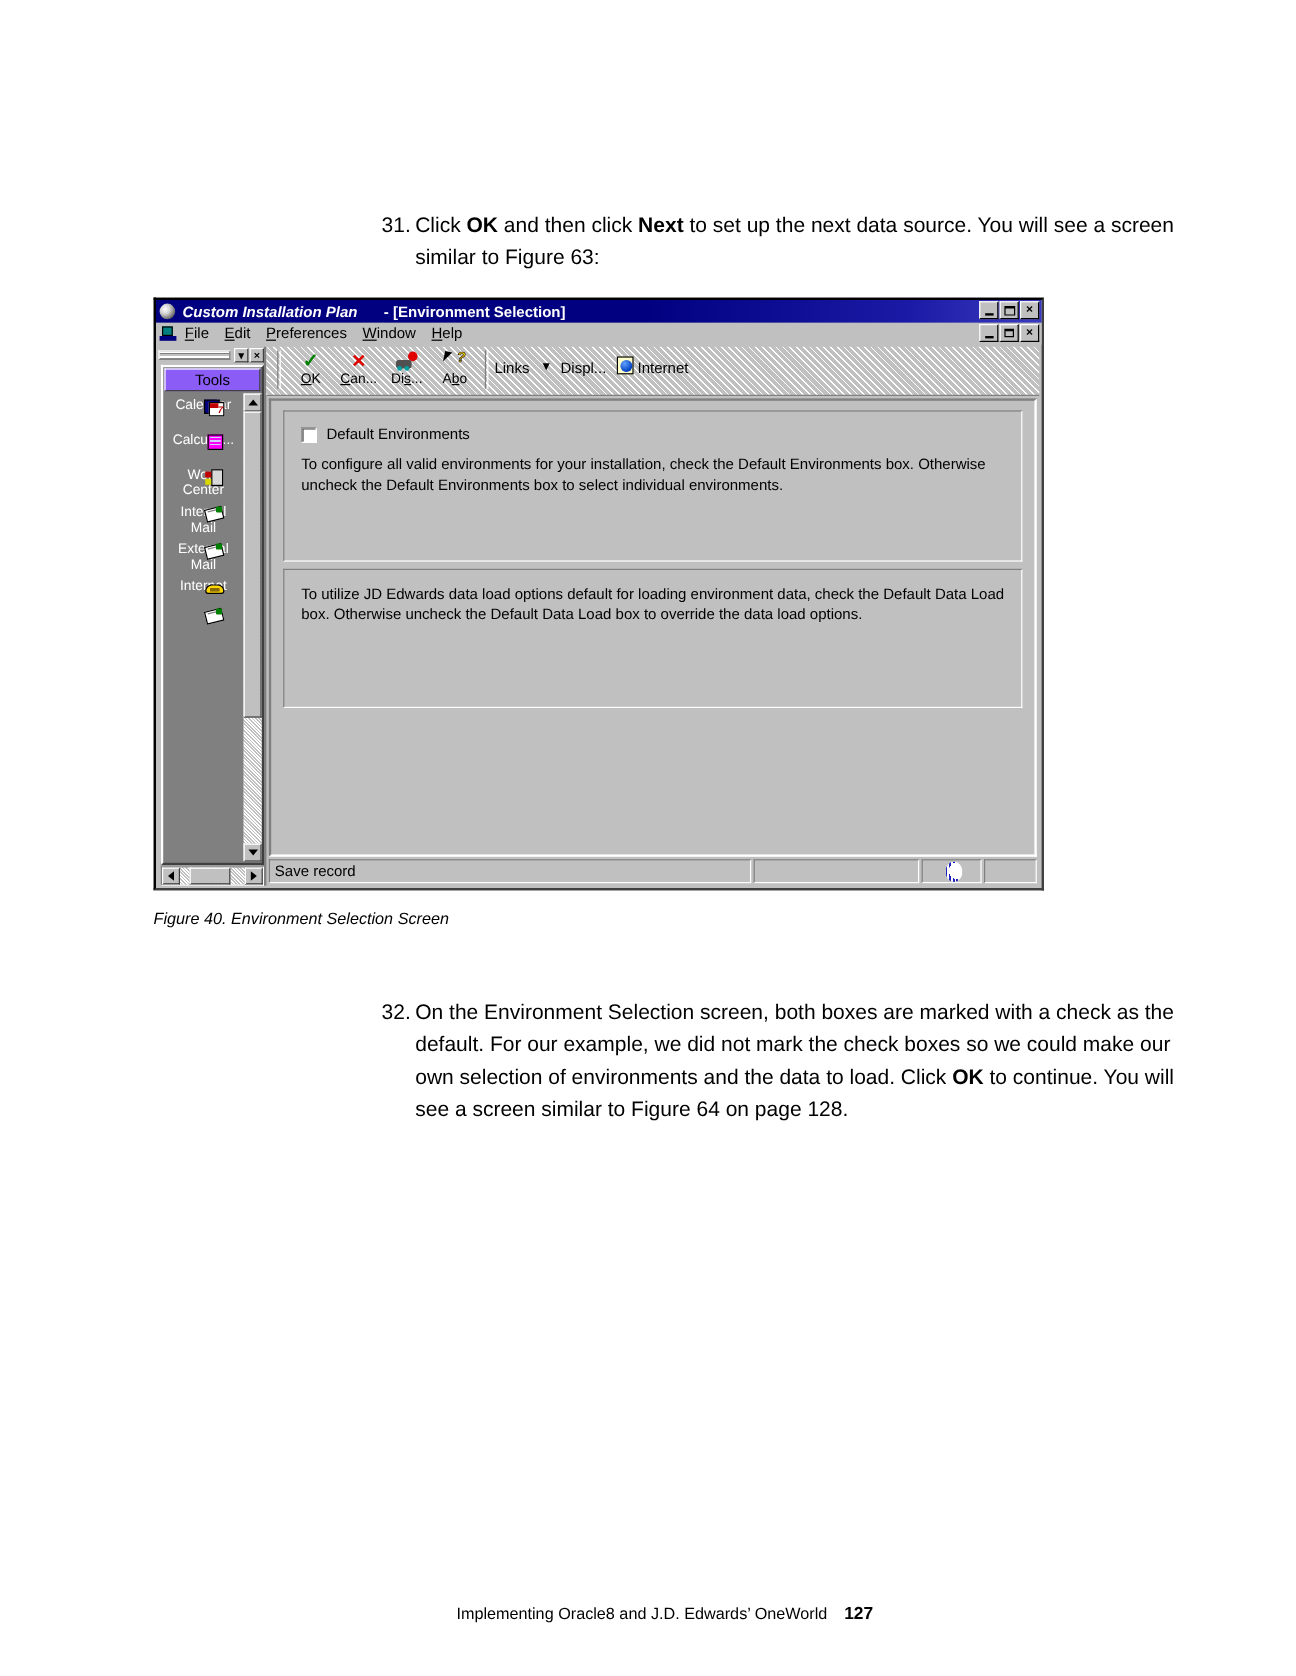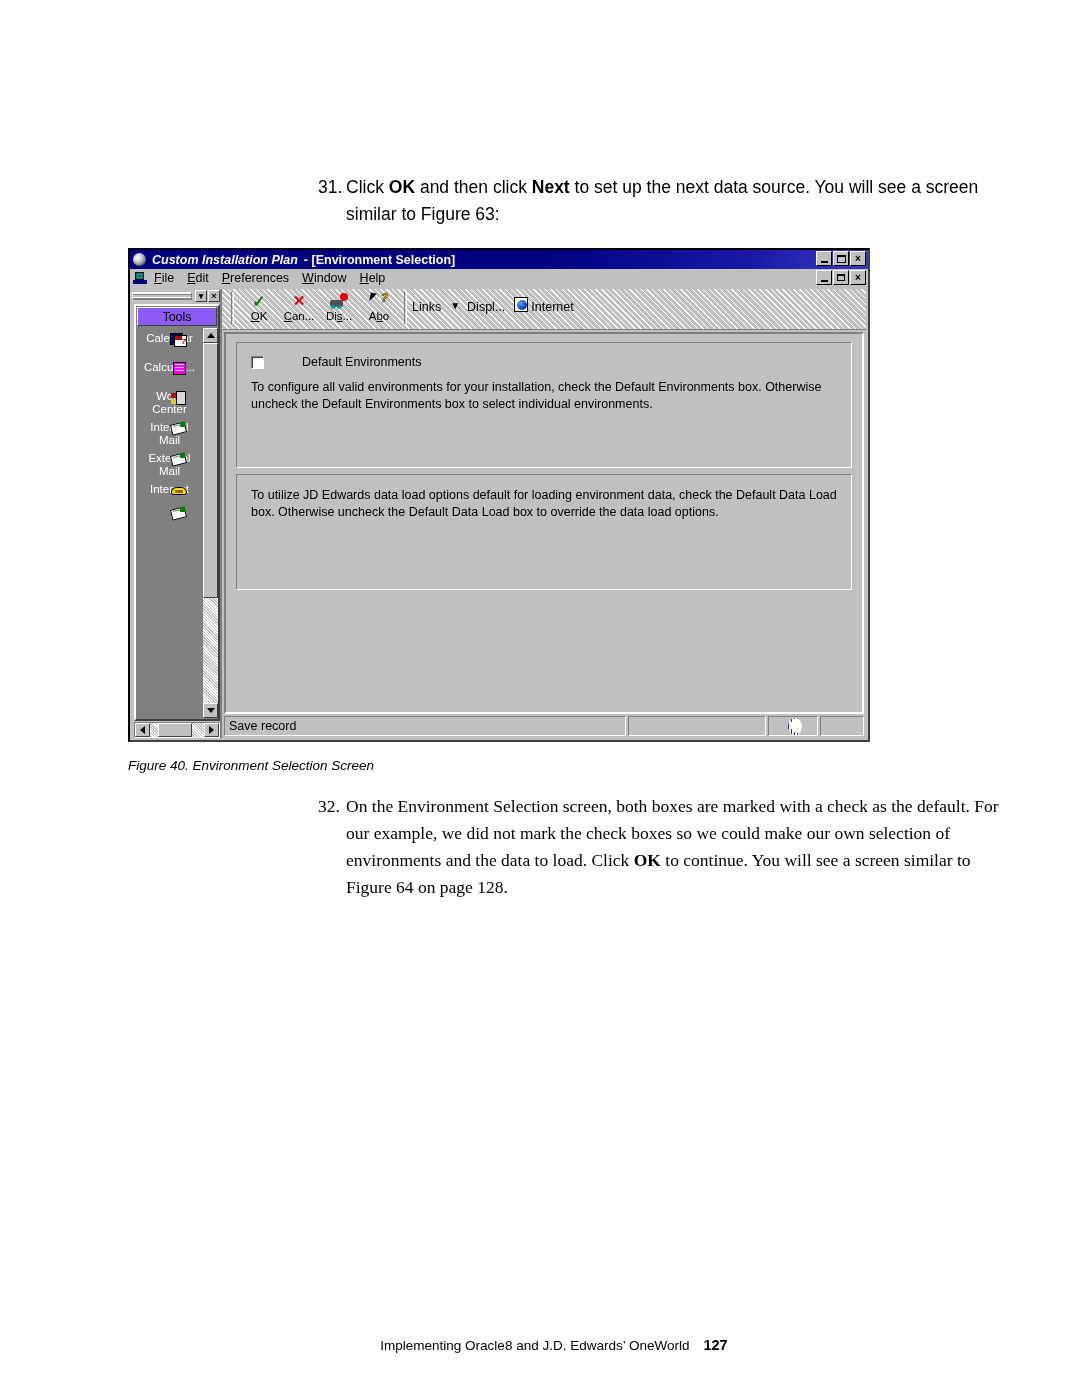--- a/index.html
+++ b/index.html
@@ -16,21 +16,21 @@
   
   .doc-body { position:absolute; left:0; top:0; width:1080px; height:1397px; }
 
   .para { position:absolute; font-size:17.5px; line-height:27px; color:#000; }
   .para .num { position:absolute; left:0; top:0; }
   .para .txt { display:block; margin-left:28px; }
   .para b { font-weight:bold; }
 
   #step30 { left:318px; top:120px; width:680px; }
   #step31 { left:318px; top:174px; width:680px; }
-  #step32 { left:318px; top:793px; width:690px;font-family:Liberation Serif, serif; }
+  #step32 { left:318px; top:830px; width:690px; }
 
   
   .figure-wrap { position:absolute; left:128px; top:248px; width:742px; height:494px; }
 
   .win {
     position:absolute; left:0; top:0; width:742px; height:494px;
     background:#c0c0c0;
     border:2px solid #000;
     border-right-color:#404040;
     border-bottom-color:#404040;
@@ -47,21 +47,21 @@
     width:13px; height:13px; border-radius:50%;
     background:radial-gradient(circle at 35% 35%, #ffffff 0%, #d0d0d0 35%, #606060 75%, #303030 100%);
     margin-right:6px; flex:0 0 auto;
   }
   .title-text {
     color:#ffffff; font-size:12.5px; font-weight:bold; font-style:italic;
     letter-spacing:0px; white-space:nowrap;
   }
   .title-doc {
     color:#ffffff; font-size:12.5px; font-weight:bold; font-style:normal;
-    margin-left:6px; white-space:nowrap;
+    margin-left:22px; white-space:nowrap;
   }
   .win-btns { position:absolute; right:2px; top:1px; display:flex; gap:1px; }
   .win-btn {
     width:16px; height:15px; background:#c0c0c0;
     border:1px solid #ffffff; border-right-color:#000; border-bottom-color:#000;
     font-size:9px; line-height:13px; text-align:center; color:#000;
     display:flex; align-items:center; justify-content:center;
     font-family:"Liberation Sans", sans-serif;
   }
   .win-btn .g { font-size:10px; font-weight:bold; }
@@ -226,21 +226,21 @@
     border:2px solid #808080; border-right-color:#ffffff; border-bottom-color:#ffffff;
     margin:2px 2px 0 2px;
     overflow:hidden;
   }
   .group {
     border:1px solid #808080; border-right-color:#ffffff; border-bottom-color:#ffffff;
     background:#c0c0c0; padding:12px 14px 10px 14px; margin-bottom:6px;
   }
   .group.g1 { height:126px; }
   .group.g2 { height:116px; }
-  .chkrow { display:flex; align-items:center; margin-bottom:10px;gap:30px; }
+  .chkrow { display:flex; align-items:center; margin-bottom:10px; }
   .chkbox {
     width:13px; height:13px; background:#ffffff; flex:0 0 auto; margin-right:8px;
     border:1px solid #808080; border-right-color:#ffffff; border-bottom-color:#ffffff;
     box-shadow: inset 1px 1px 0 #404040;
   }
   .chklbl { font-size:12.5px; color:#000; }
   .chklbl.focused { outline:1px dotted #000; outline-offset:2px; }
   .gtext { font-size:12.5px; color:#000; line-height:17px; }
 
   

